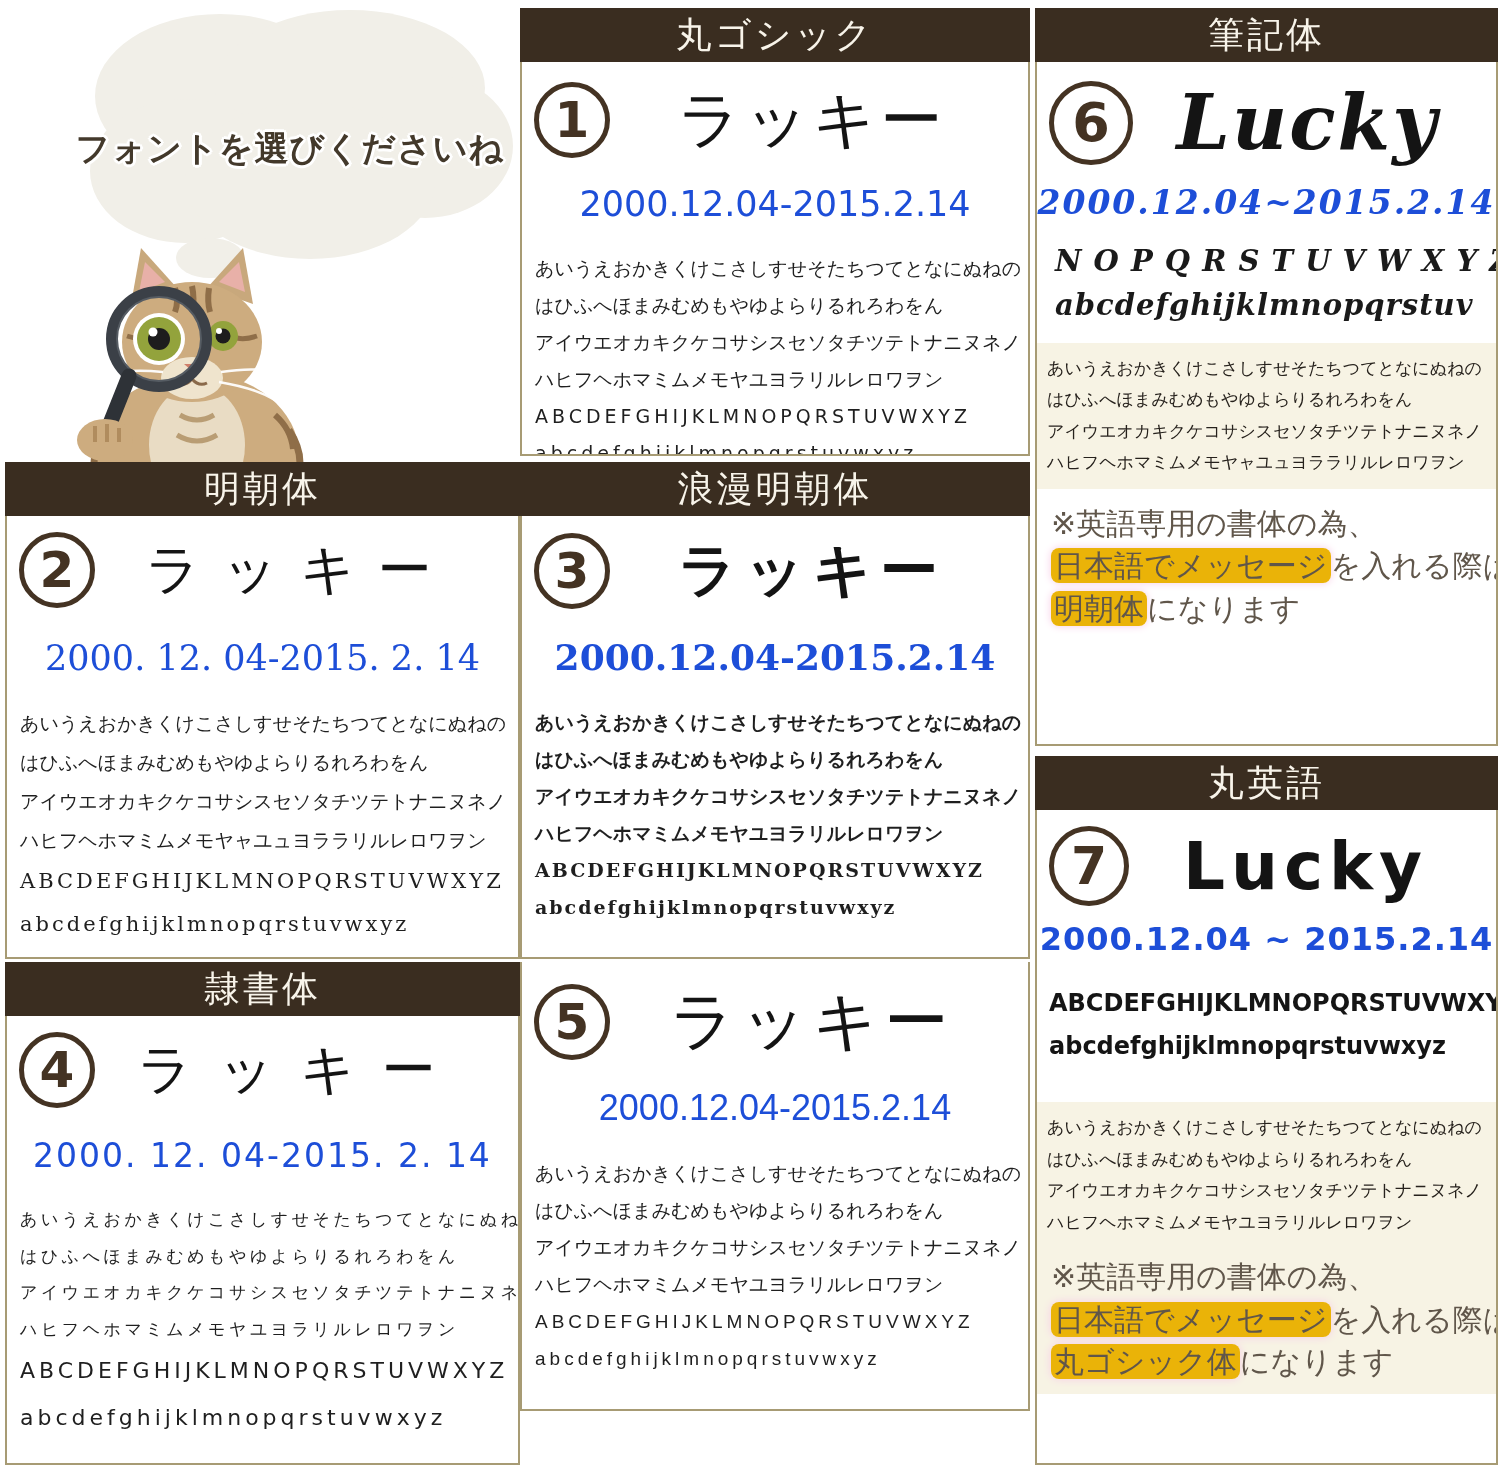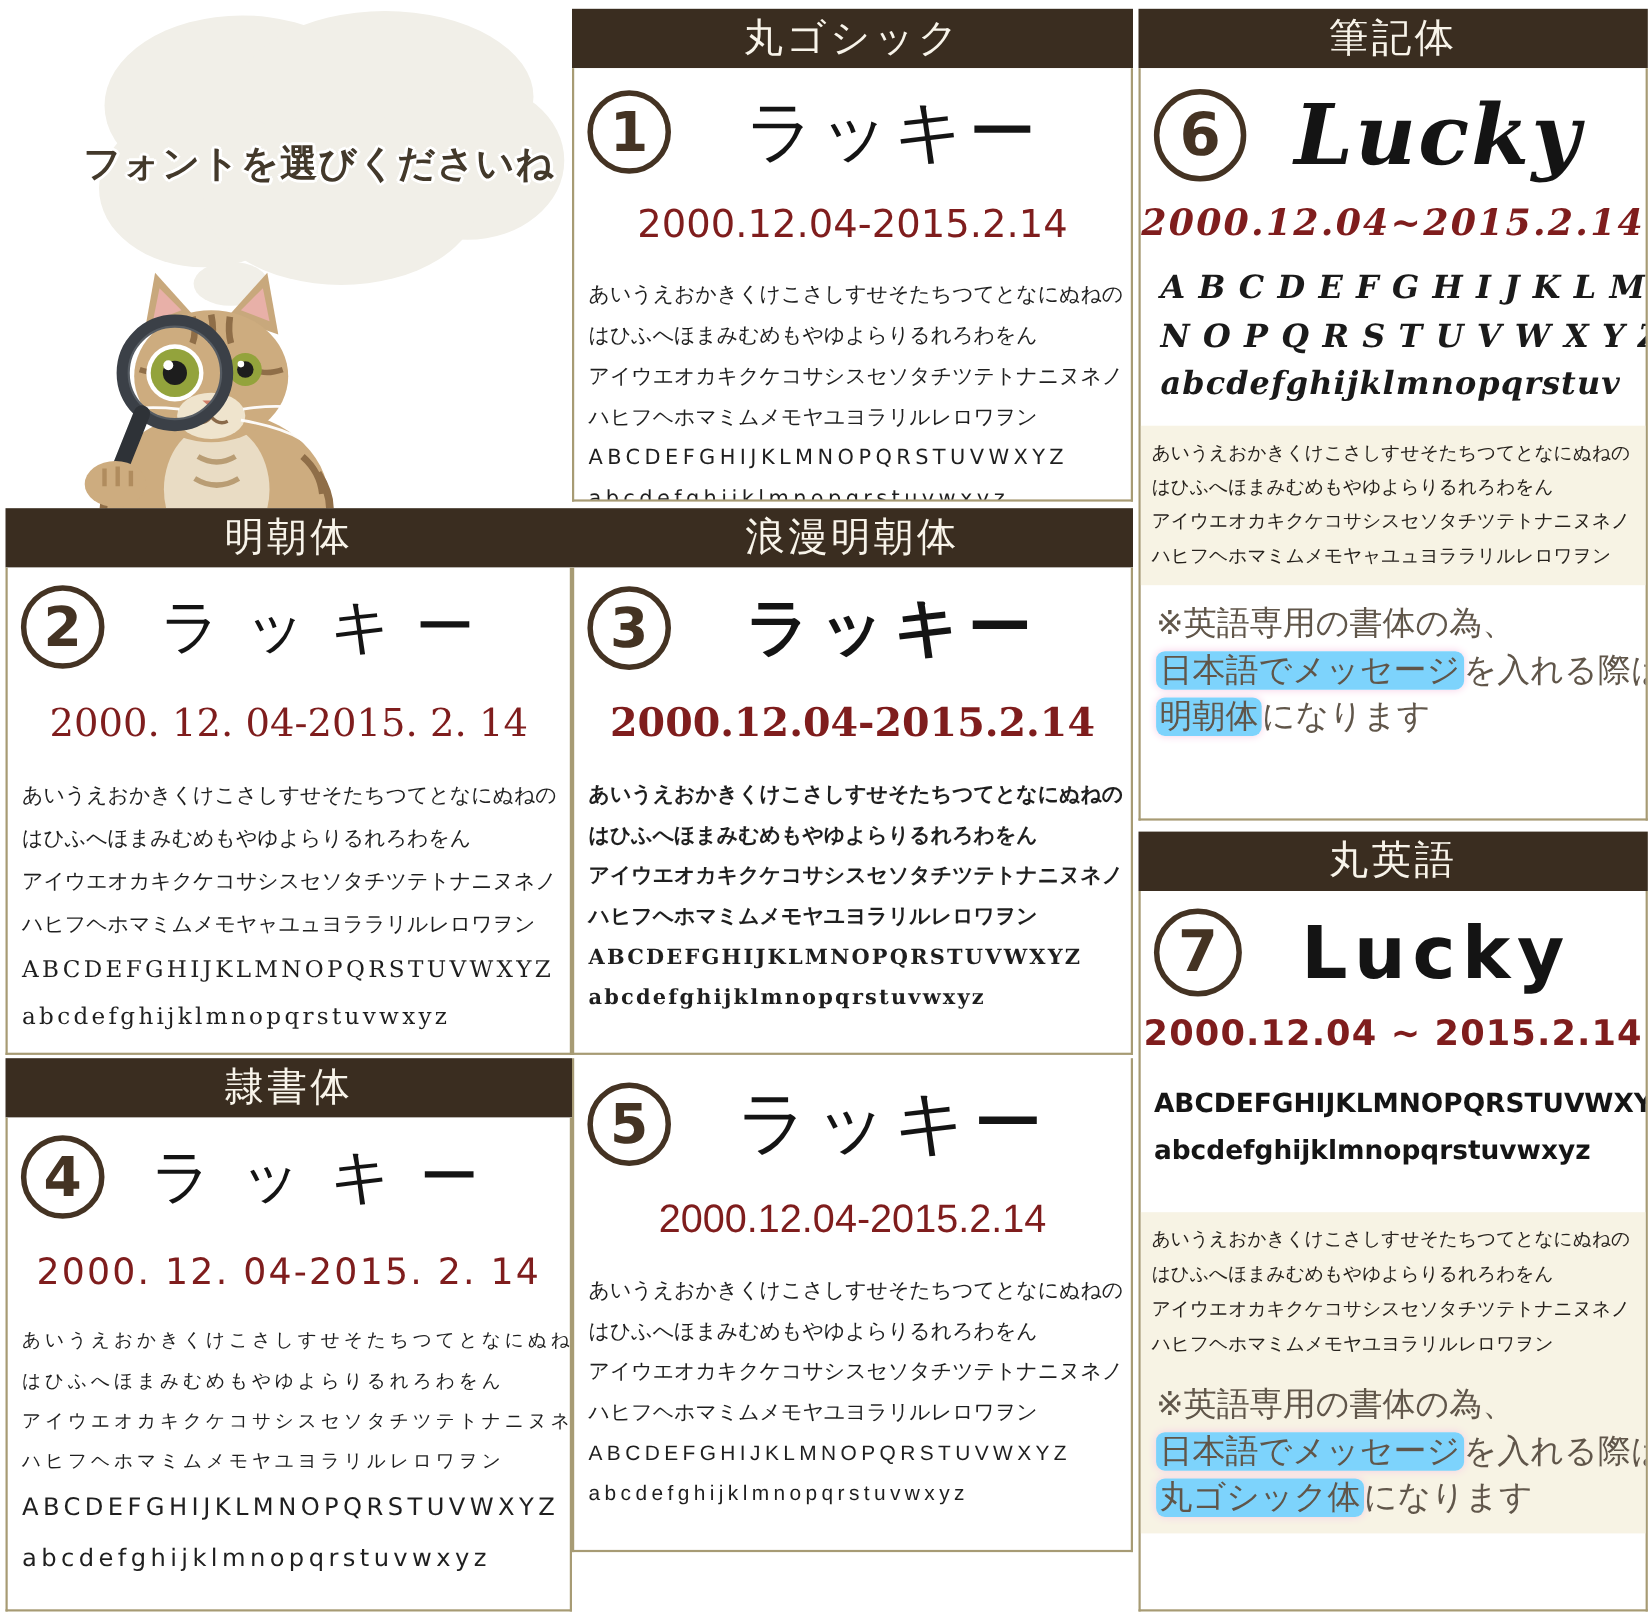--- a/index.html
+++ b/index.html
@@ -18,21 +18,21 @@
     box-sizing:border-box; overflow:hidden;
   }
   .toprow { display:flex; align-items:center; padding:16px 14px 0 12px; }
   .badge {
     flex:0 0 auto; width:76px; height:76px; border:5px solid #443323;
     border-radius:50%; display:flex; align-items:center; justify-content:center;
     font-size:50px; font-weight:bold; color:#443323; background:#fff;
     box-sizing:border-box;
   }
   .name { flex:1; text-align:center; color:#141414; }
-  .date { text-align:center; color:#7f1d1d; margin-top:22px; }
+  .date { text-align:center; color:#1d4ed8; margin-top:22px; }
   .lines { padding:26px 13px 0 13px; white-space:nowrap; color:#1f1f1f; }
   .lines > div { line-height:1.95; }
 
   
   .p1 .name { font-size:62px; letter-spacing:4px; }
   .p1 .date { font-size:35px; }
   .p1 .lines { font-size:19px; }
   .p1 .latin { letter-spacing:4px; }
 
   
@@ -64,21 +64,21 @@
   
   .p6 .badge { width:84px; height:84px; font-size:54px; }
   .p6 .name { font-family:"DejaVu Serif", serif; font-style:italic; font-weight:bold; font-size:76px; letter-spacing:2px; }
   .p6 .date { font-family:"DejaVu Serif", serif; font-style:italic; font-weight:bold; font-size:33px; letter-spacing:2px; margin-top:16px; }
   .scriptlines { font-family:"DejaVu Serif", serif; font-style:italic; font-weight:bold;
     font-size:29px; padding:18px 18px 0 18px; line-height:1.5; letter-spacing:1px; color:#1a1a1a; white-space:nowrap; }
   .cream { background:#f7f3e4; margin-top:16px; padding:10px 10px; white-space:nowrap; }
   .kana-s { font-family:"DejaVu Serif", serif; font-size:17px; line-height:1.85; color:#26211c; }
   .kana-r { font-family:"DejaVu Sans", sans-serif; font-size:17px; line-height:1.85; color:#26211c; }
   .note { padding:14px 14px 0 14px; font-size:30px; line-height:1.42; color:#60564a; white-space:nowrap; }
-  .hl { background:#7dd3fc; border-radius:8px; padding:0 3px; box-shadow:0 0 8px #f6cde6; }
+  .hl { background:#eab308; border-radius:8px; padding:0 3px; box-shadow:0 0 8px #f6cde6; }
 
   
   .p7 .badge { width:80px; height:80px; font-size:52px; }
   .p7 .name { font-size:66px; font-weight:bold; letter-spacing:6px; }
   .p7 .date { font-size:32px; font-weight:bold; letter-spacing:1px; margin-top:14px; }
   .alpha7 { font-weight:bold; font-size:24px; padding:24px 12px 0 12px; line-height:1.8; white-space:nowrap; color:#151515; }
   .p7 .note { padding:18px 4px 0 4px; }
 
   
   .bubble-area { position:absolute; left:60px; top:6px; width:460px; height:280px; }
@@ -253,21 +253,20 @@
 
   <section class="panel p6" style="left:1035px; top:8px; width:463px;">
     <div class="phdr">筆記体</div>
     <div class="pbody" style="height:684px;">
       <div class="toprow">
         <span class="badge">6</span>
         <span class="name">Lucky</span>
       </div>
       <div class="date">2000.12.04~2015.2.14</div>
       <div class="scriptlines">
-        <div>A B C D E F G H I J K L M</div>
         <div>N O P Q R S T U V W X Y Z</div>
         <div>abcdefghijklmnopqrstuv</div>
       </div>
       <div class="cream">
         <div class="kana-s">あいうえおかきくけこさしすせそたちつてとなにぬねの</div>
         <div class="kana-s">はひふへほまみむめもやゆよらりるれろわをん</div>
         <div class="kana-s">アイウエオカキクケコサシスセソタチツテトナニヌネノ</div>
         <div class="kana-s">ハヒフヘホマミムメモヤャユュヨララリルレロワヲン</div>
       </div>
       <div class="note">

